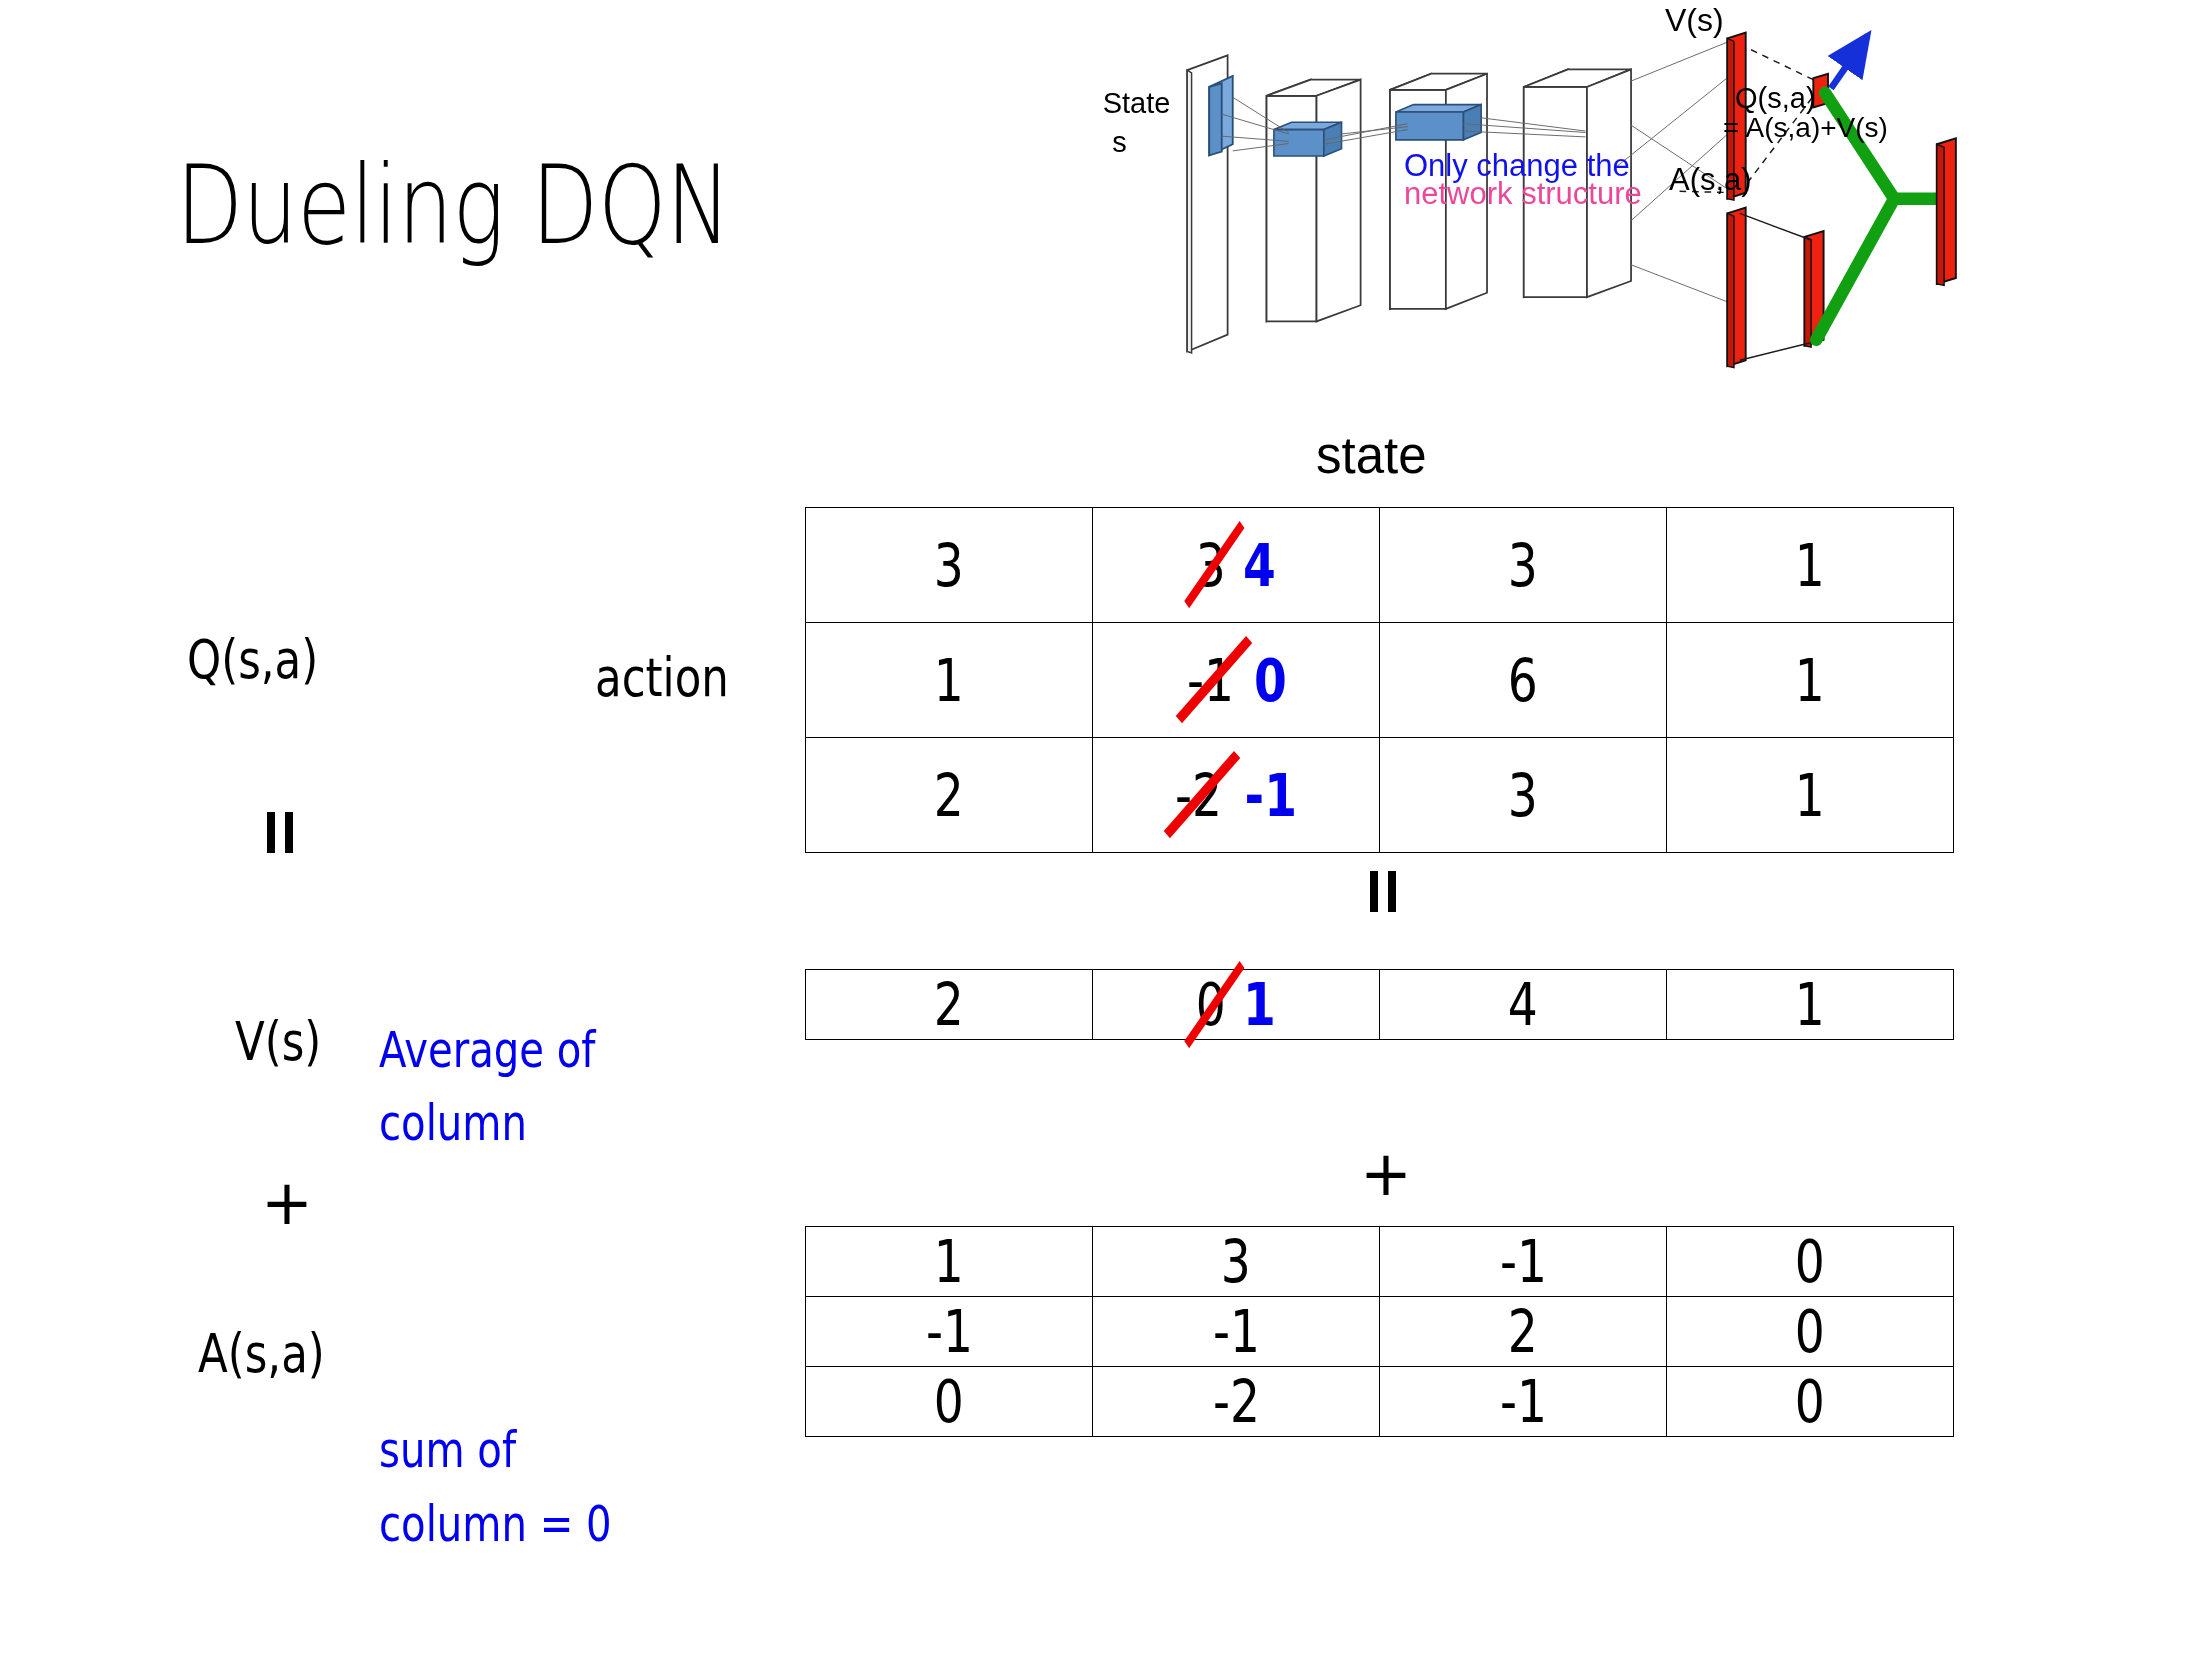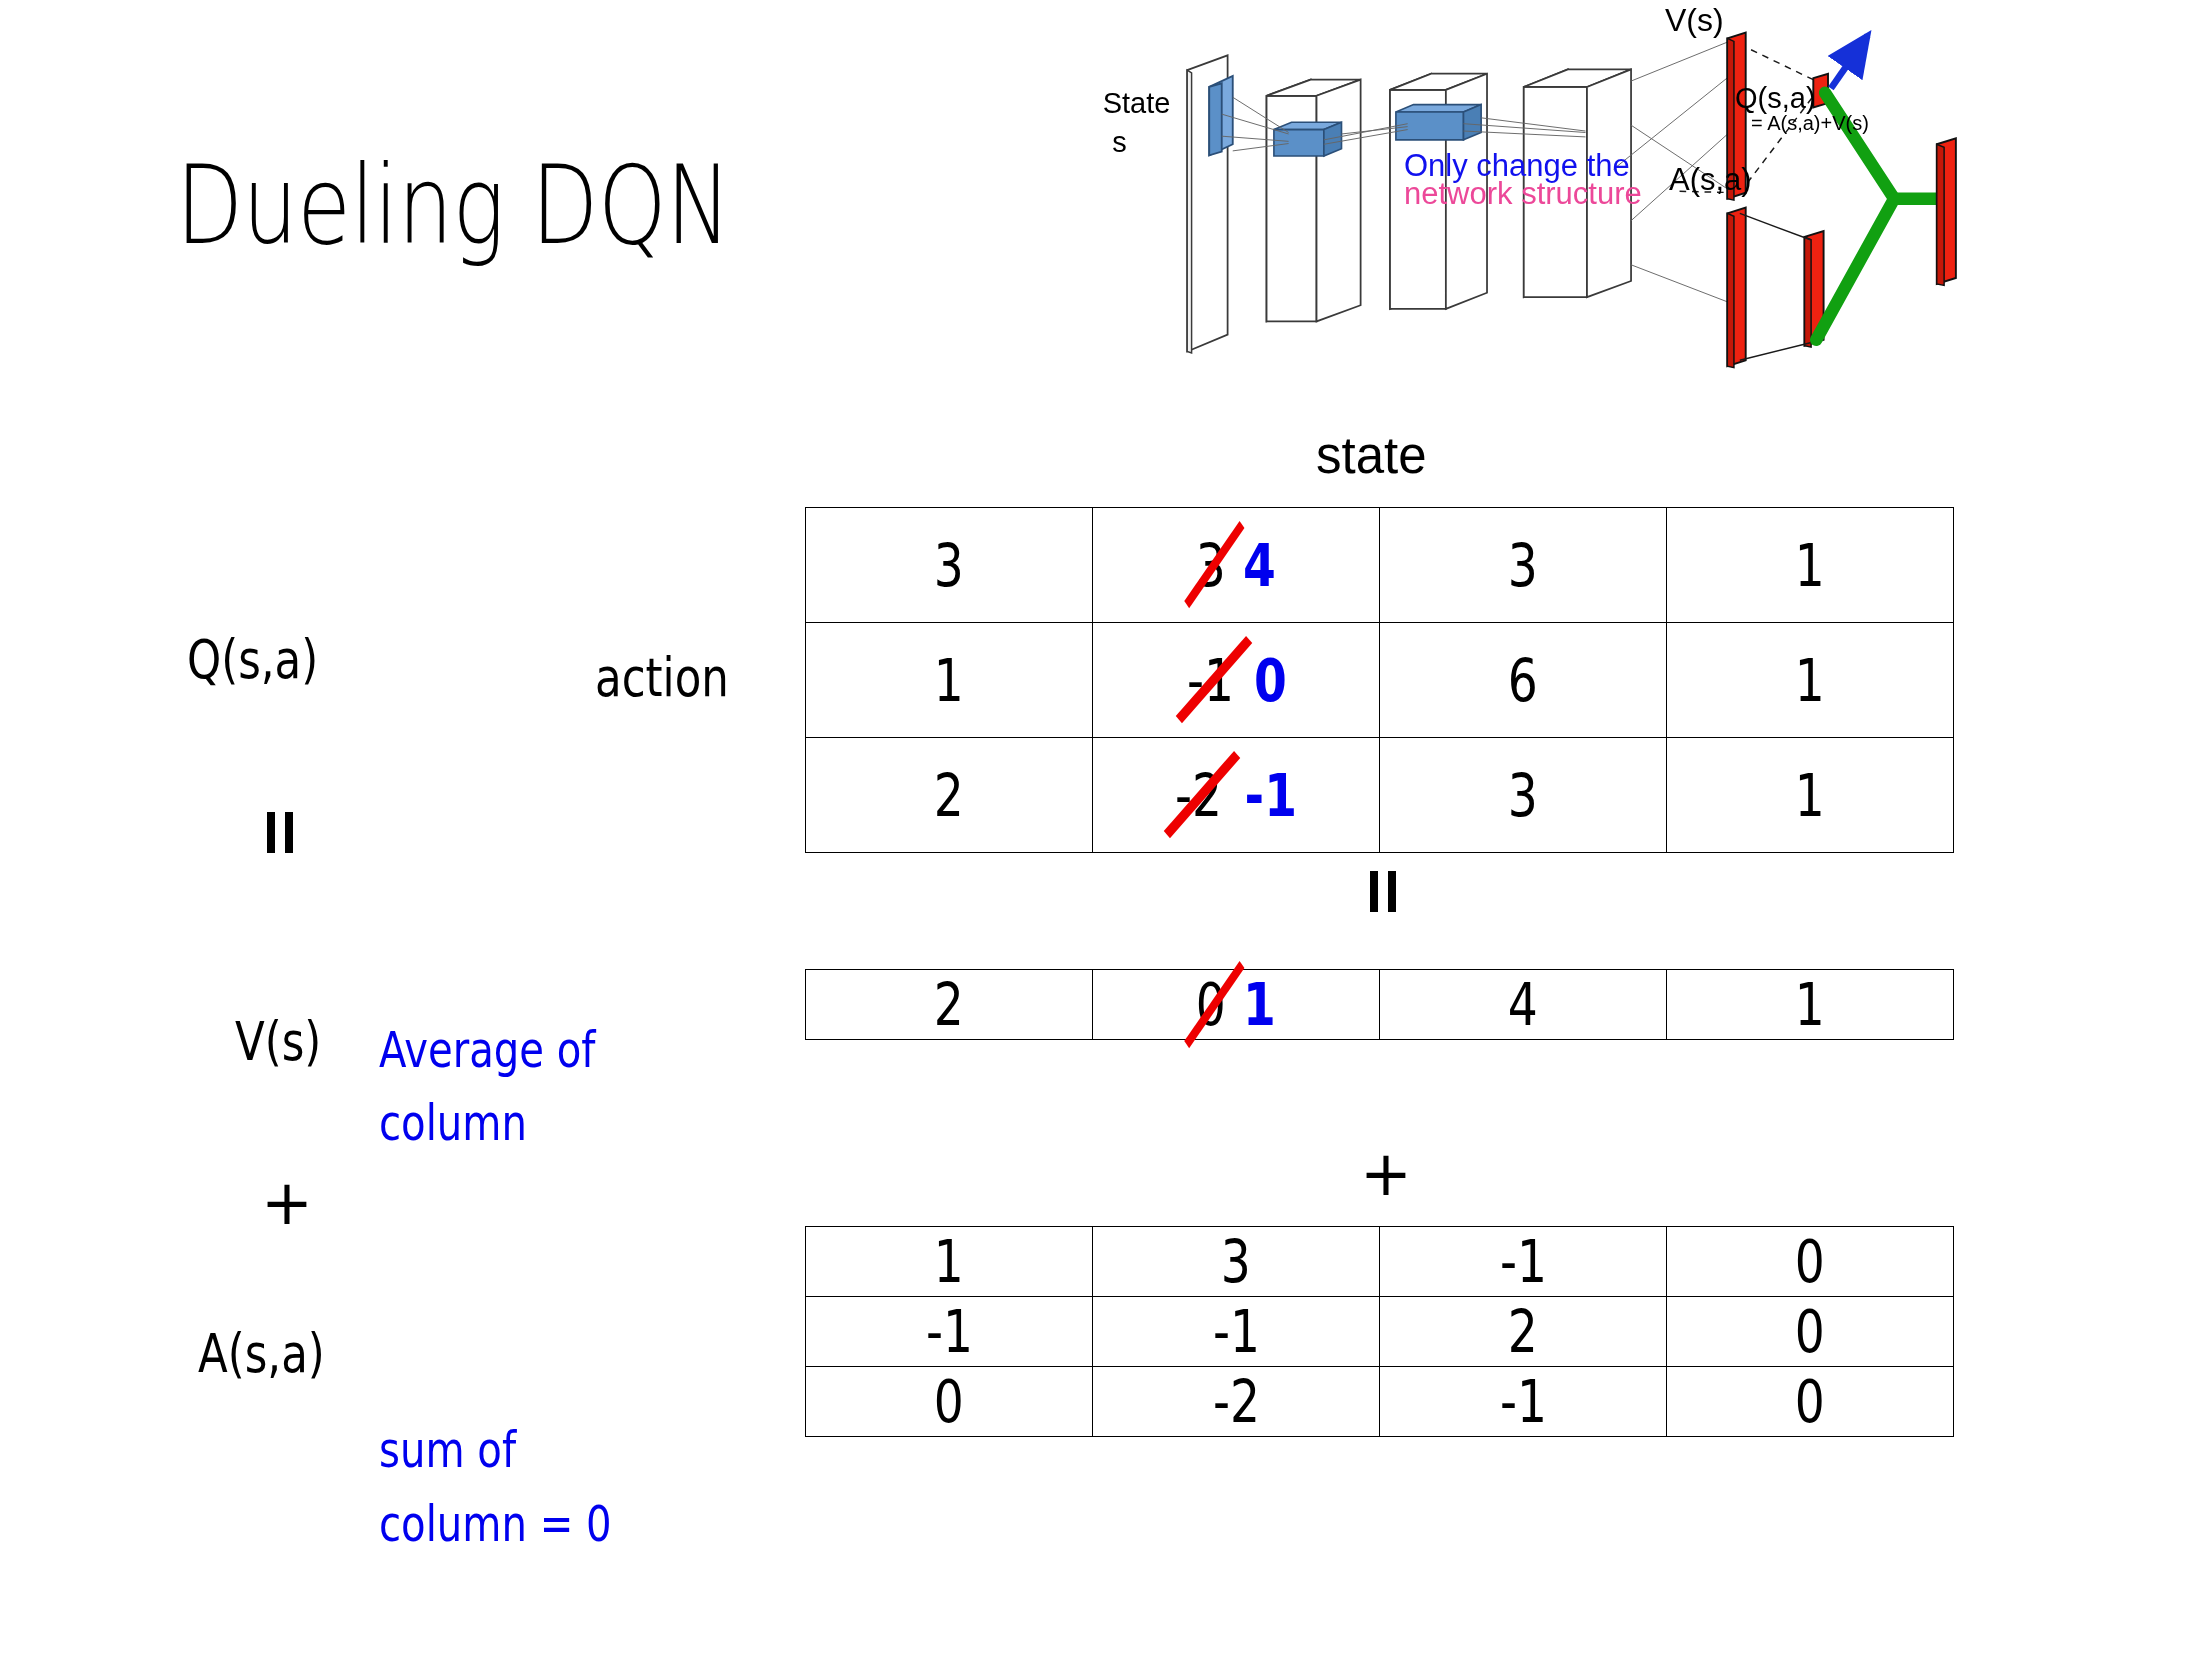--- a/index.html
+++ b/index.html
@@ -66,21 +66,21 @@
   .new{color:#0000ee;font-weight:bold;display:inline-block;transform:scaleX(.80);}
 
   
   #diagram{left:1099px;top:0px;width:1106px;height:412px;}
   .dgtxt{position:absolute;font-family:"Liberation Sans",sans-serif;color:#000;}
   #d-state{left:3.7px;top:87px;font-size:29px;}
   #d-s{left:13.2px;top:126px;font-size:29px;}
   #d-vs{left:566px;top:1.5px;font-size:32px;}
   #d-asa{left:570px;top:162px;font-size:31px;}
   #d-qsa1{left:636px;top:82px;font-size:29px;}
-  #d-qsa2{left:652px;top:112px;font-size:20px;}
+  #d-qsa2{left:624px;top:112px;font-size:28px;}
   #d-only1{left:305px;top:148px;font-size:31px;color:#1111ee;}
   #d-only2{left:305px;top:176px;font-size:31px;color:#ec4899;}
 </style>
 </head>
 <body>
 
 <div class="abs" id="title">Dueling DQN</div>
 
 <div class="abs" id="diagram">
   <svg width="1106" height="412" viewBox="0 0 1505 560">

